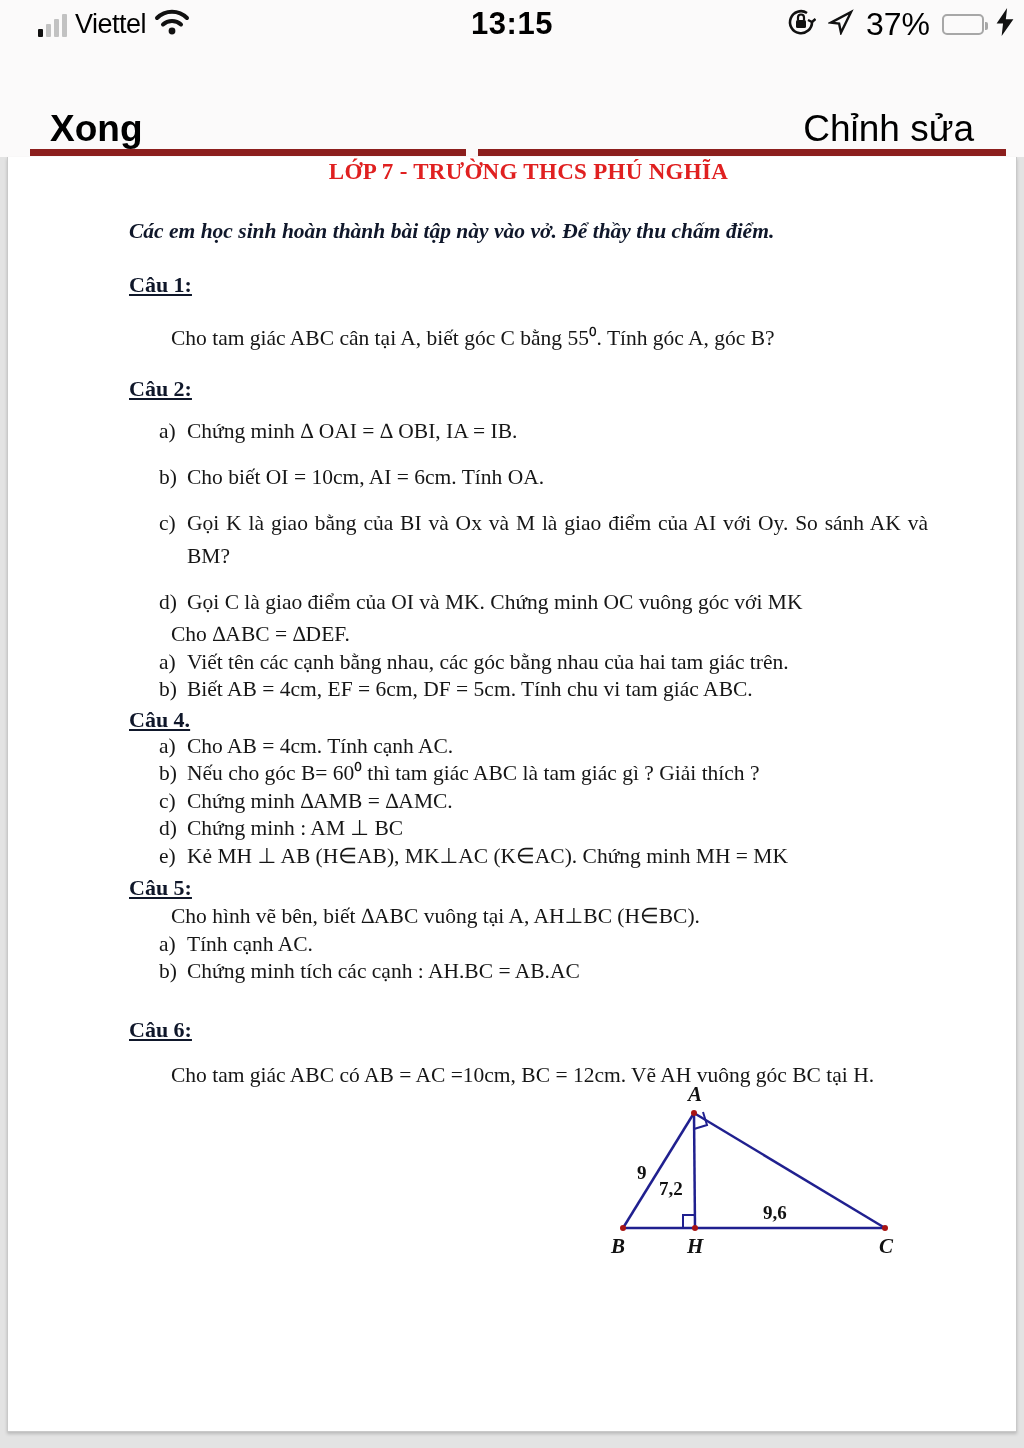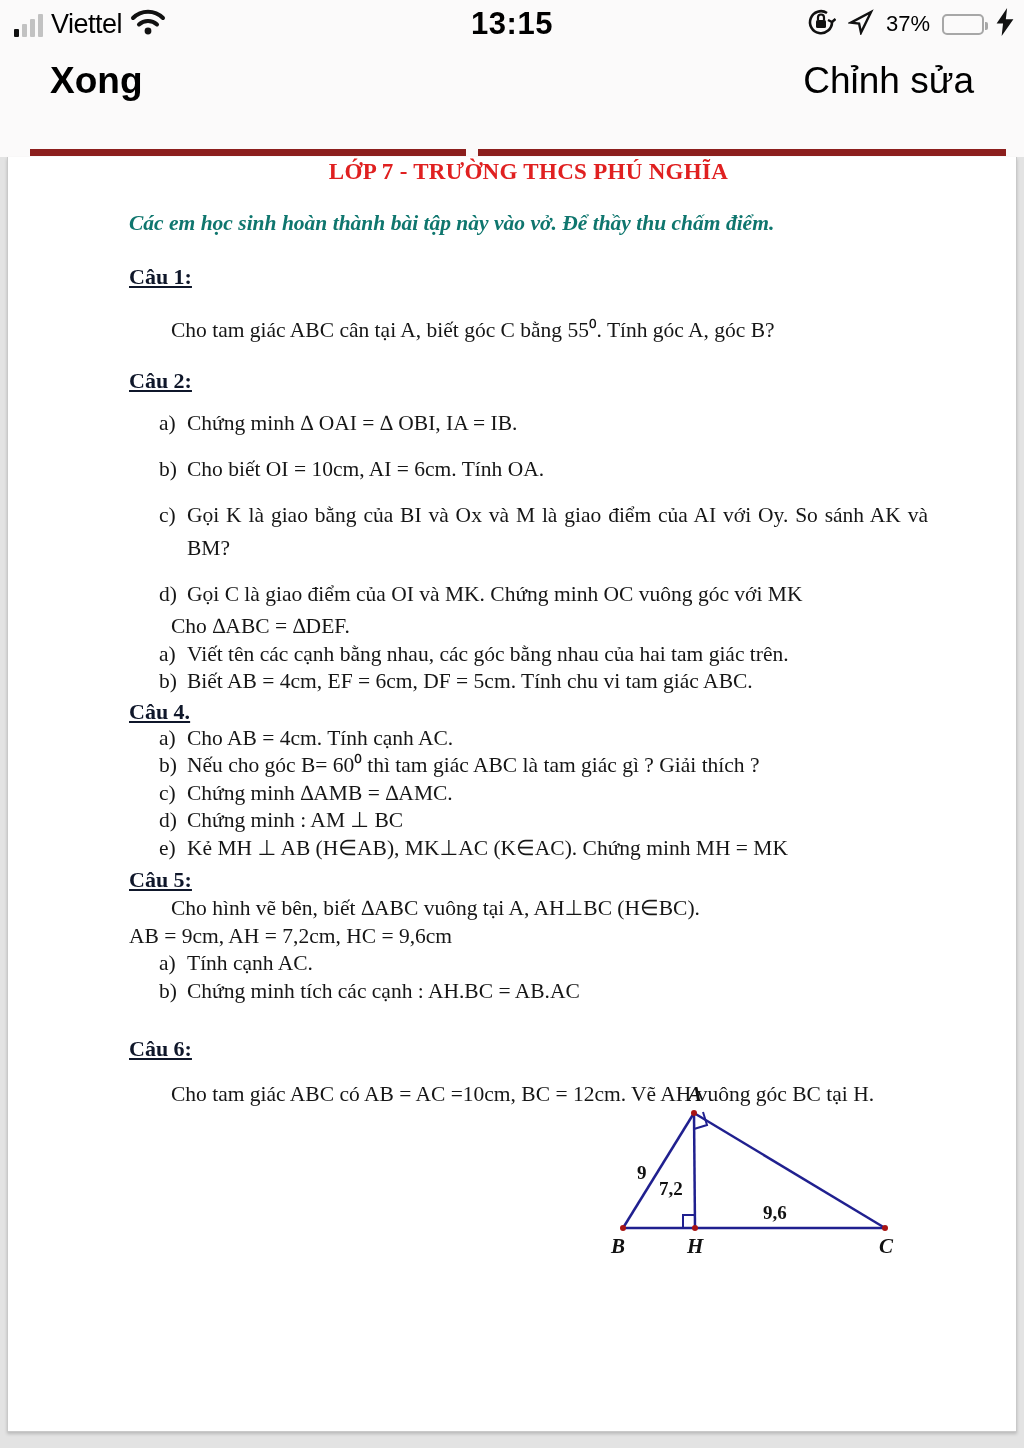--- a/index.html
+++ b/index.html
@@ -12,39 +12,40 @@
   }
   
   .chrome {
     position:absolute; top:0; left:0; width:1024px; height:157px;
     background:#fbfafa;
   }
   .statusbar {
     position:absolute; top:0; left:0; width:1024px; height:48px;
     display:flex; align-items:center;
     color:#000;
+    padding-left:24px;
   }
   .sb-left { display:flex; align-items:center; gap:8px; margin-left:14px; }
   .sb-carrier { font-size:27px; letter-spacing:-0.5px; }
   .sb-center { position:absolute; left:0; right:0; text-align:center;
     font-size:31px; font-weight:bold; letter-spacing:0.5px; }
   .sb-right { position:absolute; right:10px; top:0; height:48px;
     display:flex; align-items:center; gap:12px; }
-  .sb-pct { font-size:22px; }
+  .sb-pct { font-size:32px; }
   .bars { display:flex; align-items:flex-end; gap:3px; height:26px; padding-top:6px;}
   .bars i { display:block; width:5px; border-radius:1px; background:#c2c2c2; }
   .bars i.on { background:#111; }
   .battery { position:relative; width:42px; height:21px; border:2px solid #a7a7a7;
     border-radius:5px; padding:2px; }
   .battery .fill { height:100%; width:40%; background:#53d769; border-radius:2px; }
   .battery .cap { position:absolute; right:-6px; top:6px; width:3px; height:8px;
     background:#a7a7a7; border-radius:0 2px 2px 0; }
   .navbar {
     position:absolute; top:60px; left:0; width:1024px; height:90px;
-    display:flex; align-items:flex-start; justify-content:space-between;
+    display:flex; align-items:flex-end; justify-content:space-between;
     padding:0 50px;
   }
   .nav-done { font-size:37px; font-weight:bold; color:#000; background:none; border:none;
     font-family:"Liberation Sans", sans-serif; cursor:pointer; }
   .nav-edit { font-size:37px; color:#000; background:none; border:none;
     font-family:"Liberation Sans", sans-serif; cursor:pointer; }
   
   .sliver { position:absolute; top:149px; height:7px; background:#8c1f1d; }
   .sliver.s-left  { left:30px;  width:436px; }
   .sliver.s-right { left:478px; width:528px; }
@@ -55,21 +56,21 @@
     box-shadow:0 2px 3px rgba(0,0,0,0.18);
   }
   .doc {
     position:relative; height:100%;
     padding:2px 88px 3px 121px;
     font-family:"Liberation Serif", serif;
     font-size:21.5px; color:#161616;
   }
   .doc-title { text-align:center; color:#e02020; font-weight:bold; font-size:23px;
     line-height:26px; letter-spacing:0.3px; }
-  .doc-intro { margin-top:24px; color:#0f766e; font-weight:bold; font-style:italic;
+  .doc-intro { margin-top:32px; color:#0f172a; font-weight:bold; font-style:italic;
     font-size:21.5px; line-height:28px; }
   .sec-h { color:#0f172a; font-weight:bold; font-size:22px; line-height:27px;
     text-decoration:underline; display:inline-block; }
   .p-ind { text-indent:42px; }
   .just { text-align:justify; }
   .lh-loose { line-height:33px; }
   .lh-tight { line-height:27.5px; }
   .item { display:flex; }
   .item .lbl { min-width:28px; margin-left:30px; }
   .item .txt { flex:1; }
@@ -205,21 +206,20 @@
         <span class="txt">Chứng minh  :  AM ⊥ BC</span>
       </div>
       <div class="item">
         <span class="lbl">e)</span>
         <span class="txt">Kẻ MH ⊥ AB (H∈AB), MK⊥AC (K∈AC). Chứng minh MH = MK</span>
       </div>
     </div>
 
     <div class="mt4"><span class="sec-h">Câu 5:</span></div>
     <p class="p-ind lh-tight mt2">Cho hình vẽ bên, biết ∆ABC vuông tại A, AH⊥BC (H∈BC).</p>
-    <p class="lh-tight">AB = 9cm, AH = 7,2cm, HC = 9,6cm</p>
     <div class="items-tight">
       <div class="item">
         <span class="lbl">a)</span>
         <span class="txt">Tính cạnh AC.</span>
       </div>
       <div class="item">
         <span class="lbl">b)</span>
         <span class="txt">Chứng minh tích các cạnh : AH.BC = AB.AC</span>
       </div>
     </div>

